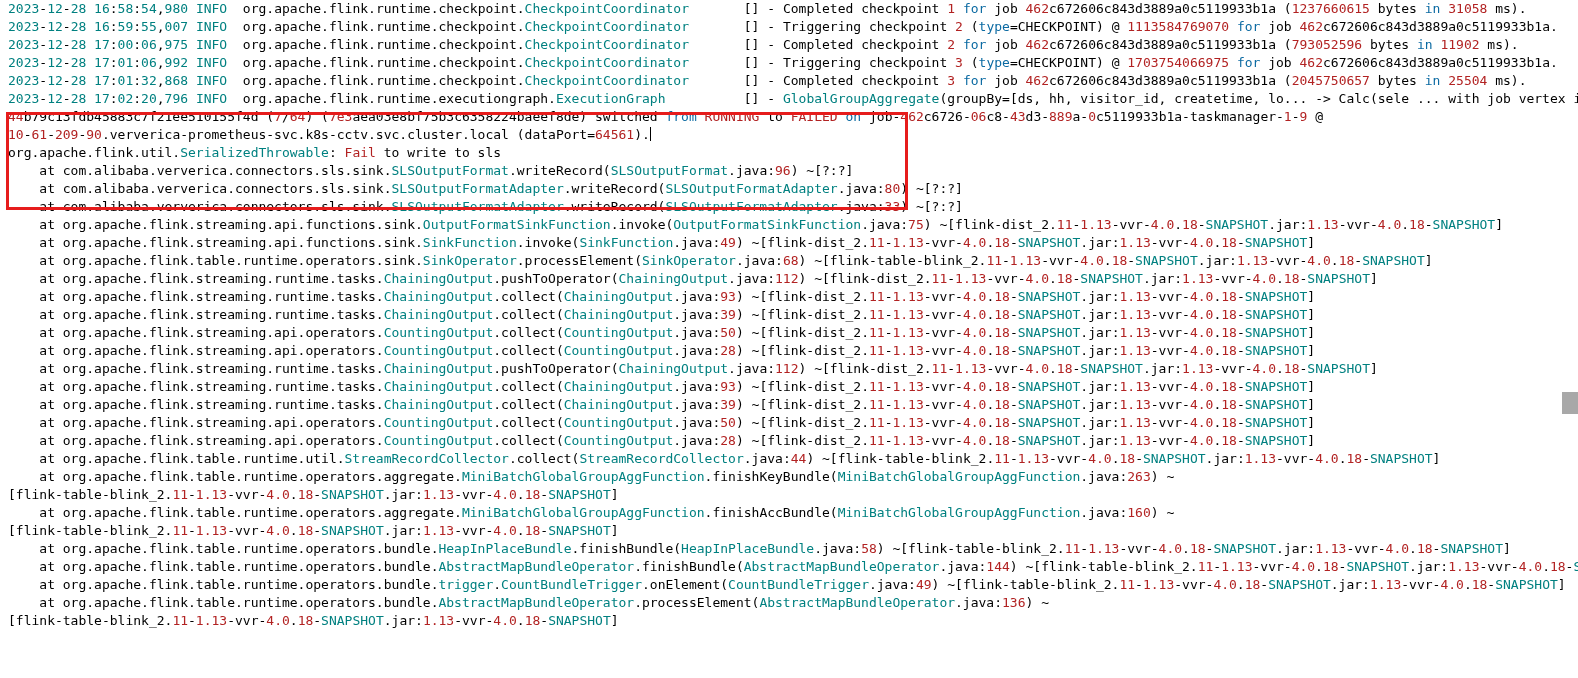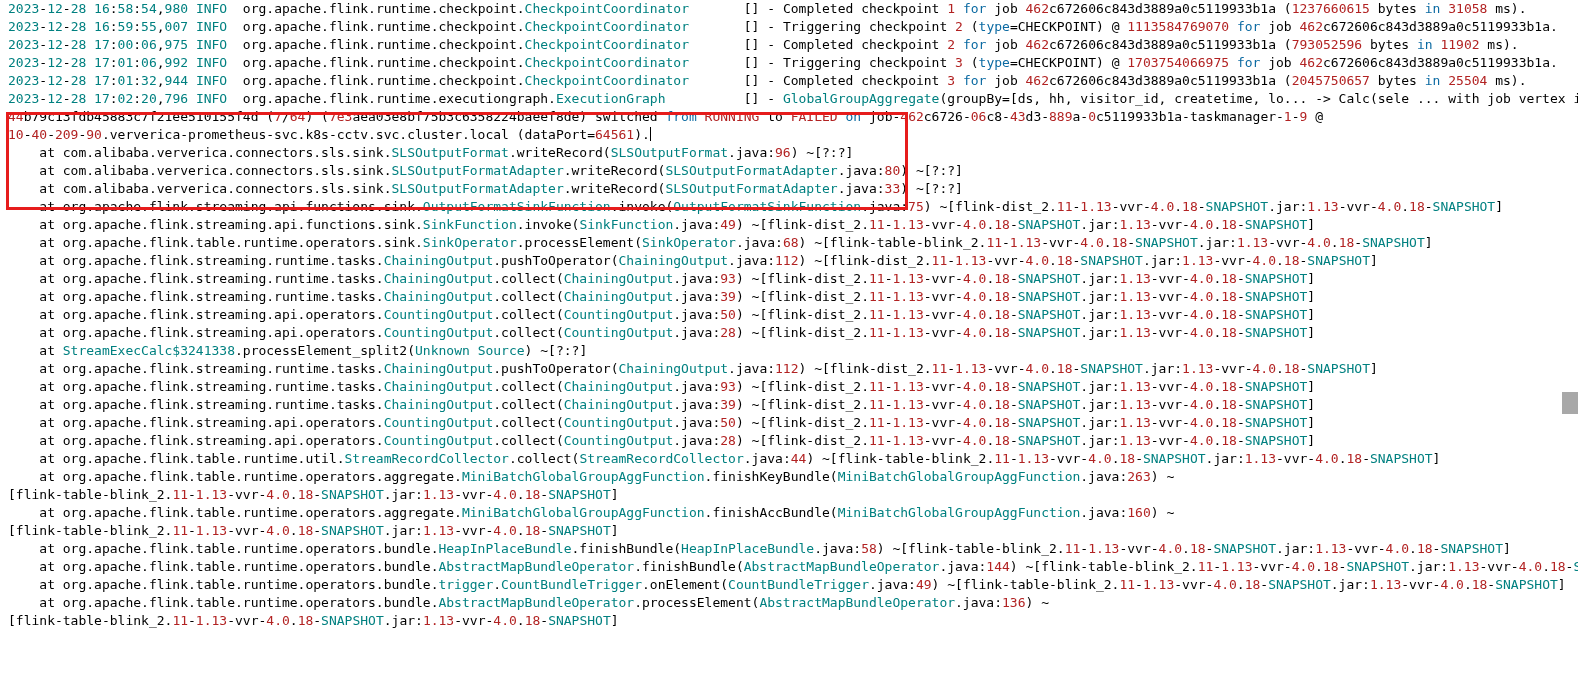--- a/index.html
+++ b/index.html
@@ -16,36 +16,36 @@
 </style>
 </head>
 <body>
 
 <div id="wrap">
   <div id="lines">
       <div class="line"><s1>2023</s1>-<s1>12</s1>-<s1>28</s1> <s1>16</s1>:<s1>58</s1>:<s1>54</s1>,<s1>980</s1> <s1>INFO</s1>  org.apache.flink.runtime.checkpoint.<s1>CheckpointCoordinator</s1>       [] - Completed checkpoint <s2>1</s2> <s3>for</s3> job <s2>462</s2>c672606c843d3889a0c5119933b1a (<s2>1237660615</s2> bytes <s3>in</s3> <s2>31058</s2> ms).</div>
       <div class="line"><s1>2023</s1>-<s1>12</s1>-<s1>28</s1> <s1>16</s1>:<s1>59</s1>:<s1>55</s1>,<s1>007</s1> <s1>INFO</s1>  org.apache.flink.runtime.checkpoint.<s1>CheckpointCoordinator</s1>       [] - Triggering checkpoint <s2>2</s2> (<s3>type</s3>=CHECKPOINT) @ <s2>1113584769070</s2> <s3>for</s3> job <s2>462</s2>c672606c843d3889a0c5119933b1a.</div>
       <div class="line"><s1>2023</s1>-<s1>12</s1>-<s1>28</s1> <s1>17</s1>:<s1>00</s1>:<s1>06</s1>,<s1>975</s1> <s1>INFO</s1>  org.apache.flink.runtime.checkpoint.<s1>CheckpointCoordinator</s1>       [] - Completed checkpoint <s2>2</s2> <s3>for</s3> job <s2>462</s2>c672606c843d3889a0c5119933b1a (<s2>793052596</s2> bytes <s3>in</s3> <s2>11902</s2> ms).</div>
       <div class="line"><s1>2023</s1>-<s1>12</s1>-<s1>28</s1> <s1>17</s1>:<s1>01</s1>:<s1>06</s1>,<s1>992</s1> <s1>INFO</s1>  org.apache.flink.runtime.checkpoint.<s1>CheckpointCoordinator</s1>       [] - Triggering checkpoint <s2>3</s2> (<s3>type</s3>=CHECKPOINT) @ <s2>1703754066975</s2> <s3>for</s3> job <s2>462</s2>c672606c843d3889a0c5119933b1a.</div>
-      <div class="line"><s1>2023</s1>-<s1>12</s1>-<s1>28</s1> <s1>17</s1>:<s1>01</s1>:<s1>32</s1>,<s1>944</s1> <s1>INFO</s1>  org.apache.flink.runtime.checkpoint.<s1>CheckpointCoordinator</s1>       [] - Completed checkpoint <s2>3</s2> <s3>for</s3> job <s2>462</s2>c672606c843d3889a0c5119933b1a (<s2>2045750657</s2> bytes <s3>in</s3> <s2>25504</s2> ms).</div>
+      <div class="line"><s1>2023</s1>-<s1>12</s1>-<s1>28</s1> <s1>17</s1>:<s1>01</s1>:<s1>32</s1>,<s1>868</s1> <s1>INFO</s1>  org.apache.flink.runtime.checkpoint.<s1>CheckpointCoordinator</s1>       [] - Completed checkpoint <s2>3</s2> <s3>for</s3> job <s2>462</s2>c672606c843d3889a0c5119933b1a (<s2>2045750657</s2> bytes <s3>in</s3> <s2>25504</s2> ms).</div>
       <div class="line"><s1>2023</s1>-<s1>12</s1>-<s1>28</s1> <s1>17</s1>:<s1>02</s1>:<s1>20</s1>,<s1>796</s1> <s1>INFO</s1>  org.apache.flink.runtime.executiongraph.<s1>ExecutionGraph</s1>          [] - <s1>GlobalGroupAggregate</s1>(groupBy=[ds, hh, visitor_id, createtime, lo... -&gt; Calc(sele ... with job vertex id</div>
       <div class="line"><s2>44</s2>b79c13fdb45883c7f21ee510155f4d (<s2>7</s2>/<s2>64</s2>) (<s2>7e3</s2>aea03e8bf75b3c6358224baeef8de) switched <s3>from</s3> <s2>RUNNING</s2> to <s2>FAILED</s2> <s3>on</s3> job-<s2>462</s2>c6726-<s2>06</s2>c8-<s2>43</s2>d3-<s2>889</s2>a-<s2>0</s2>c5119933b1a-taskmanager-<s2>1</s2>-<s2>9</s2> @</div>
-      <div class="line"><s2>10</s2>-<s2>40</s2>-<s2>209</s2>-<s2>90</s2>.ververica-prometheus-svc.k8s-cctv.svc.cluster.local (dataPort=<s2>64561</s2>).<span class="cursor"></span></div>
+      <div class="line"><s2>10</s2>-<s2>61</s2>-<s2>209</s2>-<s2>90</s2>.ververica-prometheus-svc.k8s-cctv.svc.cluster.local (dataPort=<s2>64561</s2>).<span class="cursor"></span></div>
+      <div class="line">org.apache.flink.util.<s1>SerializedThrowable</s1>: <s2>Fail</s2> to write to sls</div>
       <div class="line">    at com.alibaba.ververica.connectors.sls.sink.<s1>SLSOutputFormat</s1>.writeRecord(<s1>SLSOutputFormat</s1>.java:<s2>96</s2>) ~[?:?]</div>
       <div class="line">    at com.alibaba.ververica.connectors.sls.sink.<s1>SLSOutputFormatAdapter</s1>.writeRecord(<s1>SLSOutputFormatAdapter</s1>.java:<s2>80</s2>) ~[?:?]</div>
       <div class="line">    at com.alibaba.ververica.connectors.sls.sink.<s1>SLSOutputFormatAdapter</s1>.writeRecord(<s1>SLSOutputFormatAdapter</s1>.java:<s2>33</s2>) ~[?:?]</div>
       <div class="line">    at org.apache.flink.streaming.api.functions.sink.<s1>OutputFormatSinkFunction</s1>.invoke(<s1>OutputFormatSinkFunction</s1>.java:<s2>75</s2>) ~[flink-dist_2.<s2>11</s2>-<s2>1.13</s2>-vvr-<s2>4.0</s2>.<s2>18</s2>-<s1>SNAPSHOT</s1>.jar:<s2>1.13</s2>-vvr-<s2>4.0</s2>.<s2>18</s2>-<s1>SNAPSHOT</s1>]</div>
       <div class="line">    at org.apache.flink.streaming.api.functions.sink.<s1>SinkFunction</s1>.invoke(<s1>SinkFunction</s1>.java:<s2>49</s2>) ~[flink-dist_2.<s2>11</s2>-<s2>1.13</s2>-vvr-<s2>4.0</s2>.<s2>18</s2>-<s1>SNAPSHOT</s1>.jar:<s2>1.13</s2>-vvr-<s2>4.0</s2>.<s2>18</s2>-<s1>SNAPSHOT</s1>]</div>
       <div class="line">    at org.apache.flink.table.runtime.operators.sink.<s1>SinkOperator</s1>.processElement(<s1>SinkOperator</s1>.java:<s2>68</s2>) ~[flink-table-blink_2.<s2>11</s2>-<s2>1.13</s2>-vvr-<s2>4.0</s2>.<s2>18</s2>-<s1>SNAPSHOT</s1>.jar:<s2>1.13</s2>-vvr-<s2>4.0</s2>.<s2>18</s2>-<s1>SNAPSHOT</s1>]</div>
       <div class="line">    at org.apache.flink.streaming.runtime.tasks.<s1>ChainingOutput</s1>.pushToOperator(<s1>ChainingOutput</s1>.java:<s2>112</s2>) ~[flink-dist_2.<s2>11</s2>-<s2>1.13</s2>-vvr-<s2>4.0</s2>.<s2>18</s2>-<s1>SNAPSHOT</s1>.jar:<s2>1.13</s2>-vvr-<s2>4.0</s2>.<s2>18</s2>-<s1>SNAPSHOT</s1>]</div>
       <div class="line">    at org.apache.flink.streaming.runtime.tasks.<s1>ChainingOutput</s1>.collect(<s1>ChainingOutput</s1>.java:<s2>93</s2>) ~[flink-dist_2.<s2>11</s2>-<s2>1.13</s2>-vvr-<s2>4.0</s2>.<s2>18</s2>-<s1>SNAPSHOT</s1>.jar:<s2>1.13</s2>-vvr-<s2>4.0</s2>.<s2>18</s2>-<s1>SNAPSHOT</s1>]</div>
       <div class="line">    at org.apache.flink.streaming.runtime.tasks.<s1>ChainingOutput</s1>.collect(<s1>ChainingOutput</s1>.java:<s2>39</s2>) ~[flink-dist_2.<s2>11</s2>-<s2>1.13</s2>-vvr-<s2>4.0</s2>.<s2>18</s2>-<s1>SNAPSHOT</s1>.jar:<s2>1.13</s2>-vvr-<s2>4.0</s2>.<s2>18</s2>-<s1>SNAPSHOT</s1>]</div>
       <div class="line">    at org.apache.flink.streaming.api.operators.<s1>CountingOutput</s1>.collect(<s1>CountingOutput</s1>.java:<s2>50</s2>) ~[flink-dist_2.<s2>11</s2>-<s2>1.13</s2>-vvr-<s2>4.0</s2>.<s2>18</s2>-<s1>SNAPSHOT</s1>.jar:<s2>1.13</s2>-vvr-<s2>4.0</s2>.<s2>18</s2>-<s1>SNAPSHOT</s1>]</div>
       <div class="line">    at org.apache.flink.streaming.api.operators.<s1>CountingOutput</s1>.collect(<s1>CountingOutput</s1>.java:<s2>28</s2>) ~[flink-dist_2.<s2>11</s2>-<s2>1.13</s2>-vvr-<s2>4.0</s2>.<s2>18</s2>-<s1>SNAPSHOT</s1>.jar:<s2>1.13</s2>-vvr-<s2>4.0</s2>.<s2>18</s2>-<s1>SNAPSHOT</s1>]</div>
-      <div class="line">    at <s1>StreamExecCalc$3241338</s1>.processElement_split2(<s1>Unknown</s1> <s1>Source</s1>) ~[?:?]</div>
       <div class="line">    at org.apache.flink.streaming.runtime.tasks.<s1>ChainingOutput</s1>.pushToOperator(<s1>ChainingOutput</s1>.java:<s2>112</s2>) ~[flink-dist_2.<s2>11</s2>-<s2>1.13</s2>-vvr-<s2>4.0</s2>.<s2>18</s2>-<s1>SNAPSHOT</s1>.jar:<s2>1.13</s2>-vvr-<s2>4.0</s2>.<s2>18</s2>-<s1>SNAPSHOT</s1>]</div>
       <div class="line">    at org.apache.flink.streaming.runtime.tasks.<s1>ChainingOutput</s1>.collect(<s1>ChainingOutput</s1>.java:<s2>93</s2>) ~[flink-dist_2.<s2>11</s2>-<s2>1.13</s2>-vvr-<s2>4.0</s2>.<s2>18</s2>-<s1>SNAPSHOT</s1>.jar:<s2>1.13</s2>-vvr-<s2>4.0</s2>.<s2>18</s2>-<s1>SNAPSHOT</s1>]</div>
       <div class="line">    at org.apache.flink.streaming.runtime.tasks.<s1>ChainingOutput</s1>.collect(<s1>ChainingOutput</s1>.java:<s2>39</s2>) ~[flink-dist_2.<s2>11</s2>-<s2>1.13</s2>-vvr-<s2>4.0</s2>.<s2>18</s2>-<s1>SNAPSHOT</s1>.jar:<s2>1.13</s2>-vvr-<s2>4.0</s2>.<s2>18</s2>-<s1>SNAPSHOT</s1>]</div>
       <div class="line">    at org.apache.flink.streaming.api.operators.<s1>CountingOutput</s1>.collect(<s1>CountingOutput</s1>.java:<s2>50</s2>) ~[flink-dist_2.<s2>11</s2>-<s2>1.13</s2>-vvr-<s2>4.0</s2>.<s2>18</s2>-<s1>SNAPSHOT</s1>.jar:<s2>1.13</s2>-vvr-<s2>4.0</s2>.<s2>18</s2>-<s1>SNAPSHOT</s1>]</div>
       <div class="line">    at org.apache.flink.streaming.api.operators.<s1>CountingOutput</s1>.collect(<s1>CountingOutput</s1>.java:<s2>28</s2>) ~[flink-dist_2.<s2>11</s2>-<s2>1.13</s2>-vvr-<s2>4.0</s2>.<s2>18</s2>-<s1>SNAPSHOT</s1>.jar:<s2>1.13</s2>-vvr-<s2>4.0</s2>.<s2>18</s2>-<s1>SNAPSHOT</s1>]</div>
       <div class="line">    at org.apache.flink.table.runtime.util.<s1>StreamRecordCollector</s1>.collect(<s1>StreamRecordCollector</s1>.java:<s2>44</s2>) ~[flink-table-blink_2.<s2>11</s2>-<s2>1.13</s2>-vvr-<s2>4.0</s2>.<s2>18</s2>-<s1>SNAPSHOT</s1>.jar:<s2>1.13</s2>-vvr-<s2>4.0</s2>.<s2>18</s2>-<s1>SNAPSHOT</s1>]</div>
       <div class="line">    at org.apache.flink.table.runtime.operators.aggregate.<s1>MiniBatchGlobalGroupAggFunction</s1>.finishKeyBundle(<s1>MiniBatchGlobalGroupAggFunction</s1>.java:<s2>263</s2>) ~</div>
       <div class="line">[flink-table-blink_2.<s2>11</s2>-<s2>1.13</s2>-vvr-<s2>4.0</s2>.<s2>18</s2>-<s1>SNAPSHOT</s1>.jar:<s2>1.13</s2>-vvr-<s2>4.0</s2>.<s2>18</s2>-<s1>SNAPSHOT</s1>]</div>
       <div class="line">    at org.apache.flink.table.runtime.operators.aggregate.<s1>MiniBatchGlobalGroupAggFunction</s1>.finishAccBundle(<s1>MiniBatchGlobalGroupAggFunction</s1>.java:<s2>160</s2>) ~</div>
       <div class="line">[flink-table-blink_2.<s2>11</s2>-<s2>1.13</s2>-vvr-<s2>4.0</s2>.<s2>18</s2>-<s1>SNAPSHOT</s1>.jar:<s2>1.13</s2>-vvr-<s2>4.0</s2>.<s2>18</s2>-<s1>SNAPSHOT</s1>]</div>

